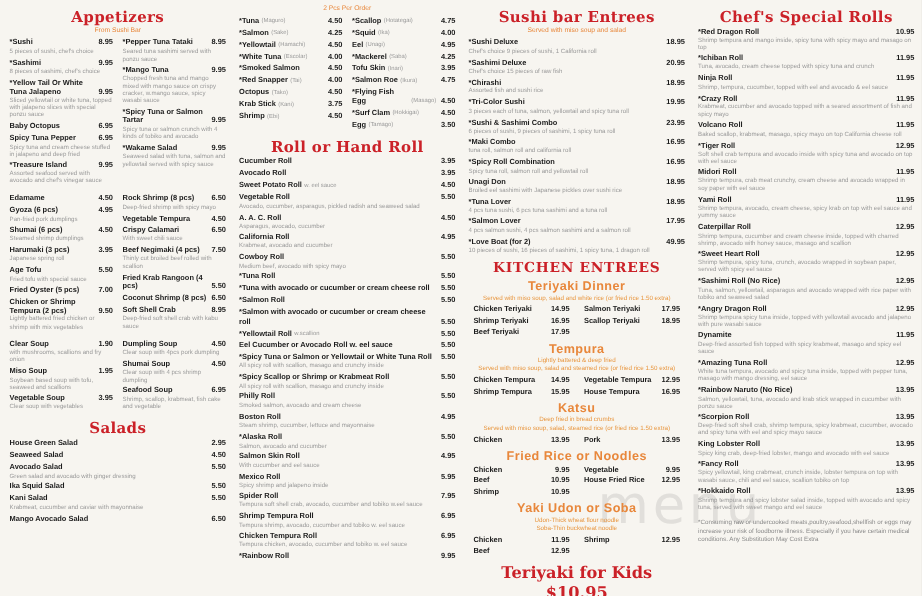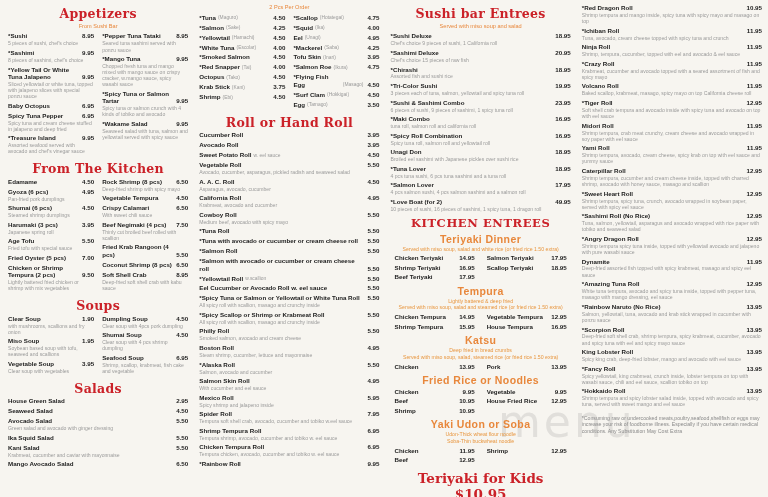--- a/index.html
+++ b/index.html
@@ -112,21 +112,20 @@
                 <div class="mi-row">
                   <span class="mi-n">*Wakame Salad</span>
                   <span class="mi-p">9.95</span>
                 </div>
                 <div class="mi-d">Seaweed salad with tuna, salmon and yellowtail served with spicy sauce</div>
               </div>
             </div>
           </div>
         </div>
         <div class="sec">
-          <div class="sec-title">From The Kitchen</div>
           <div class="half-wrap">
             <div class="half">
               <div class="mi">
                 <div class="mi-row">
                   <span class="mi-n">Edamame</span>
                   <span class="mi-p">4.50</span>
                 </div>
               </div>
               <div class="mi">
                 <div class="mi-row">
@@ -214,21 +213,20 @@
                 <div class="mi-row">
                   <span class="mi-n">Soft Shell Crab</span>
                   <span class="mi-p">8.95</span>
                 </div>
                 <div class="mi-d">Deep-fried soft shell crab with kabu sauce</div>
               </div>
             </div>
           </div>
         </div>
         <div class="sec">
-          <div class="sec-title">Soups</div>
           <div class="half-wrap">
             <div class="half">
               <div class="mi">
                 <div class="mi-row">
                   <span class="mi-n">Clear Soup</span>
                   <span class="mi-p">1.90</span>
                 </div>
                 <div class="mi-d">with mushrooms, scallions and fry onion</div>
               </div>
               <div class="mi">
@@ -819,20 +817,21 @@
               <div class="pair-cell"></div>
             </div>
           </div>
         </div>
         <div class="sec">
           <div class="kids-title">Teriyaki for Kids $10.95</div>
         </div>
       </div>
       <div class="col">
         <div class="sec">
+          <div class="sec-title">Chef's Special Rolls</div>
           <div class="mi">
             <div class="mi-row">
               <span class="mi-n">*Red Dragon Roll</span>
               <span class="mi-p">10.95</span>
             </div>
             <div class="mi-d">Shrimp tempura and mango inside, spicy tuna with spicy mayo and masago on top</div>
           </div>
           <div class="mi">
             <div class="mi-row">
               <span class="mi-n">*Ichiban Roll</span>

